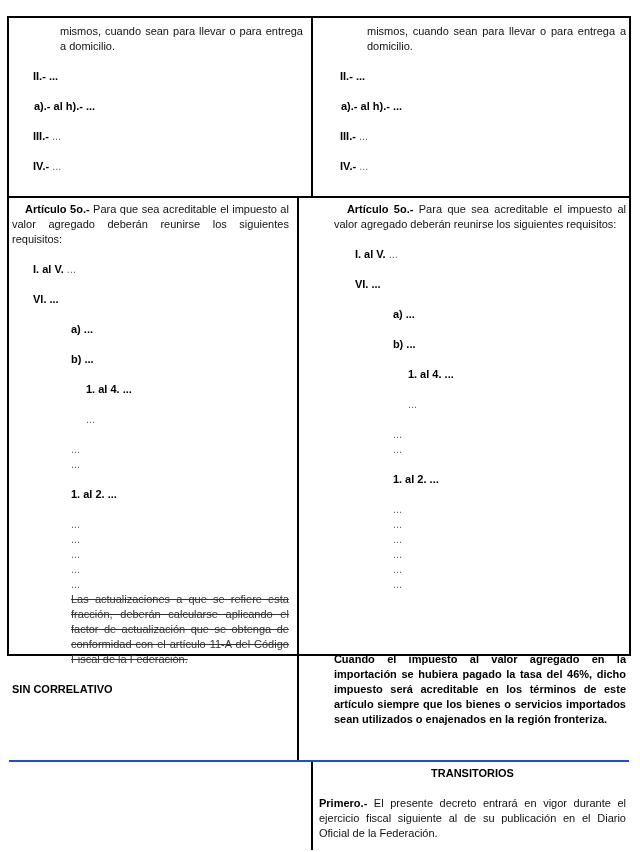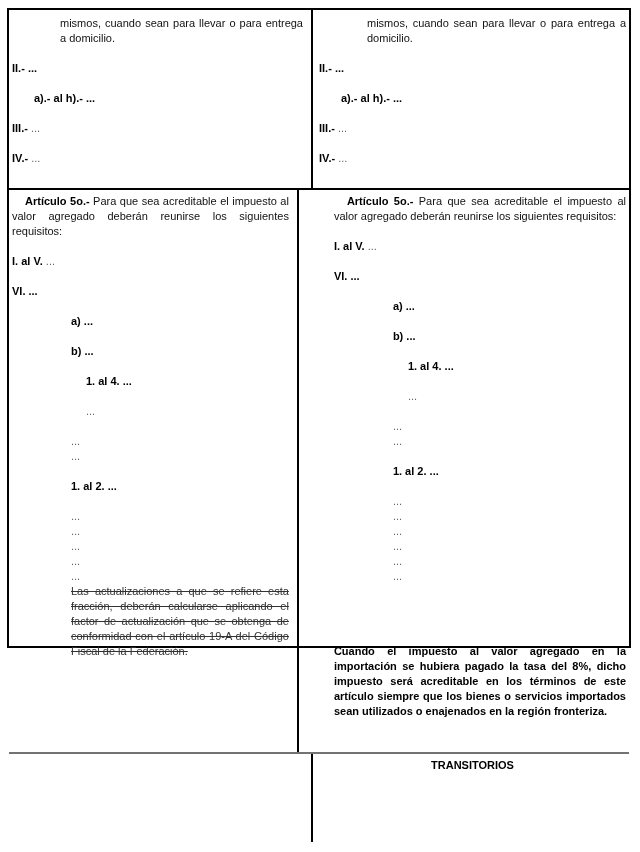--- a/index.html
+++ b/index.html
@@ -6,45 +6,45 @@
   body{
     width:640px;height:852px;
     background:#ffffff;
     font-family:"Liberation Sans","DejaVu Sans",sans-serif;
     font-size:11px;
     color:#111;
     position:relative;
     overflow:hidden;
   }
   .tbl{
-    position:absolute;left:7px;top:8px;
+    position:absolute;left:7px;top:16px;
     width:624px;height:640px;
     border:2px solid #000;
     box-sizing:border-box;
     background:#fff;
   }
   .row{display:flex;box-sizing:border-box;width:100%;}
   .row0{height:180px;border-bottom:2px solid #000;}
-  .row1{height:564px;border-bottom:2px solid #737373;gap:29px;}
+  .row1{height:564px;border-bottom:2px solid #1d4ed8;gap:29px;}
   .row2{height:88px;}
   .cell{
     box-sizing:border-box;overflow:hidden;
     padding:4px 8px 0 3px;
   }
   .row0 .cell{padding-top:6px;}
   .cell.left{width:304px;border-right:2px solid #000;}
   .cell.right{width:316px;padding:4px 3px 0 6px;}
   .row0 .cell.right{padding-top:6px;}
   p{margin:0;line-height:15px;}
   .j{text-align:justify;text-justify:inter-word;}
   .g{margin-bottom:15px;}
   .b{font-weight:bold;color:#000;}
   .dim{color:#666;}
   .hang{margin-left:48px;}
-  .ind1{margin-left:0;}
+  .ind1{margin-left:21px;}
   .ind2{margin-left:22px;}
   .ind3{margin-left:59px;}
   .ind4{margin-left:74px;}
   .find{text-indent:13px;}
   .center{text-align:center;}
   .push{margin-top:60px;}
   .strike{text-decoration:line-through;color:#333;}
 </style>
 </head>
 <body>
@@ -78,41 +78,43 @@
         <p class="ind4 g"><span class="b">1. al 4. ...</span></p>
         <p class="ind4 g"><span class="dim">...</span></p>
         <p class="ind3"><span class="dim">...</span></p>
         <p class="ind3 g"><span class="dim">...</span></p>
         <p class="ind3 g"><span class="b">1. al 2. ...</span></p>
         <p class="ind3"><span class="dim">...</span></p>
         <p class="ind3"><span class="dim">...</span></p>
         <p class="ind3"><span class="dim">...</span></p>
         <p class="ind3"><span class="dim">...</span></p>
         <p class="ind3"><span class="dim">...</span></p>
-        <p class="ind3 j strike g"><span>Las actualizaciones a que se refiere esta fracción, deberán calcularse aplicando el factor de actualización que se obtenga de conformidad con el artículo 19-A del Código Fiscal de la Federación.</span></p>
+        <p class="ind3 j strike g"><span>Las actualizaciones a que se refiere esta fracción, deberán calcularse aplicando el factor de actualización que se obtenga de conformidad con el artículo 11-A del Código Fiscal de la Federación.</span></p>
+        <p class=""><span class="b">SIN CORRELATIVO</span></p>
       </div>
       <div class="cell right">
         <p class="j find g"><span class="b">Artículo 5o.-</span><span> Para que sea acreditable el impuesto al valor agregado deberán reunirse los siguientes requisitos:</span></p>
         <p class="ind1 g"><span class="b">I. al V.</span><span class="dim"> ...</span></p>
         <p class="ind1 g"><span class="b">VI. ...</span></p>
         <p class="ind3 g"><span class="b">a) ...</span></p>
         <p class="ind3 g"><span class="b">b) ...</span></p>
         <p class="ind4 g"><span class="b">1. al 4. ...</span></p>
         <p class="ind4 g"><span class="dim">...</span></p>
         <p class="ind3"><span class="dim">...</span></p>
         <p class="ind3 g"><span class="dim">...</span></p>
         <p class="ind3 g"><span class="b">1. al 2. ...</span></p>
         <p class="ind3"><span class="dim">...</span></p>
         <p class="ind3"><span class="dim">...</span></p>
         <p class="ind3"><span class="dim">...</span></p>
         <p class="ind3"><span class="dim">...</span></p>
         <p class="ind3"><span class="dim">...</span></p>
         <p class="ind3"><span class="dim">...</span></p>
-        <p class="j push"><span class="b">Cuando el impuesto al valor agregado en la importación se hubiera pagado la tasa del 8%, dicho impuesto será acreditable en los términos de este artículo siempre que los bienes o servicios importados sean utilizados o enajenados en la región fronteriza.</span></p>
+        <p class="j push"><span class="b">Cuando el impuesto al valor agregado en la importación se hubiera pagado la tasa del 46%, dicho impuesto será acreditable en los términos de este artículo siempre que los bienes o servicios importados sean utilizados o enajenados en la región fronteriza.</span></p>
       </div>
     </div>
     <div class="row row2">
       <div class="cell left"></div>
       <div class="cell right">
         <p class="center g"><span class="b">TRANSITORIOS</span></p>
+        <p class="j"><span class="b">Primero.-</span><span> El presente decreto entrará en vigor durante el ejercicio fiscal siguiente al de su publicación en el Diario Oficial de la Federación.</span></p>
       </div>
     </div>
   </div>
 
 </body></html>

